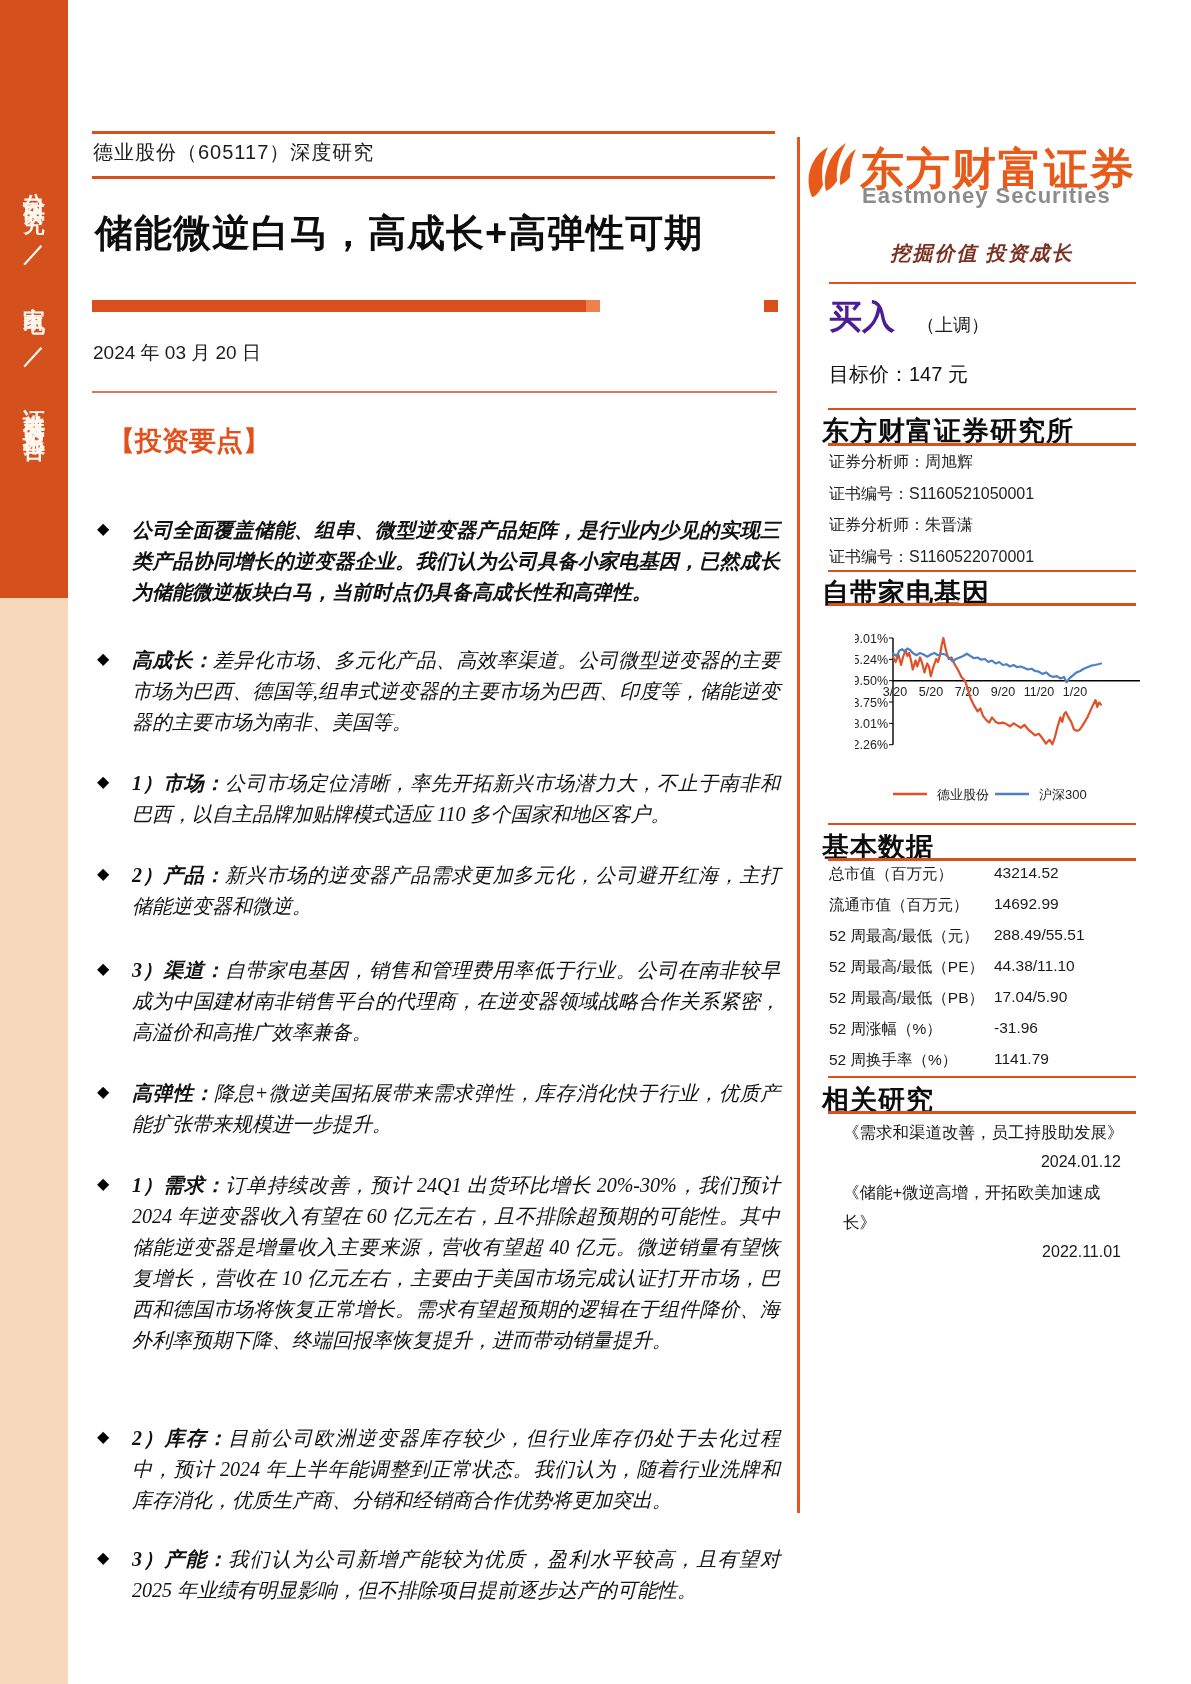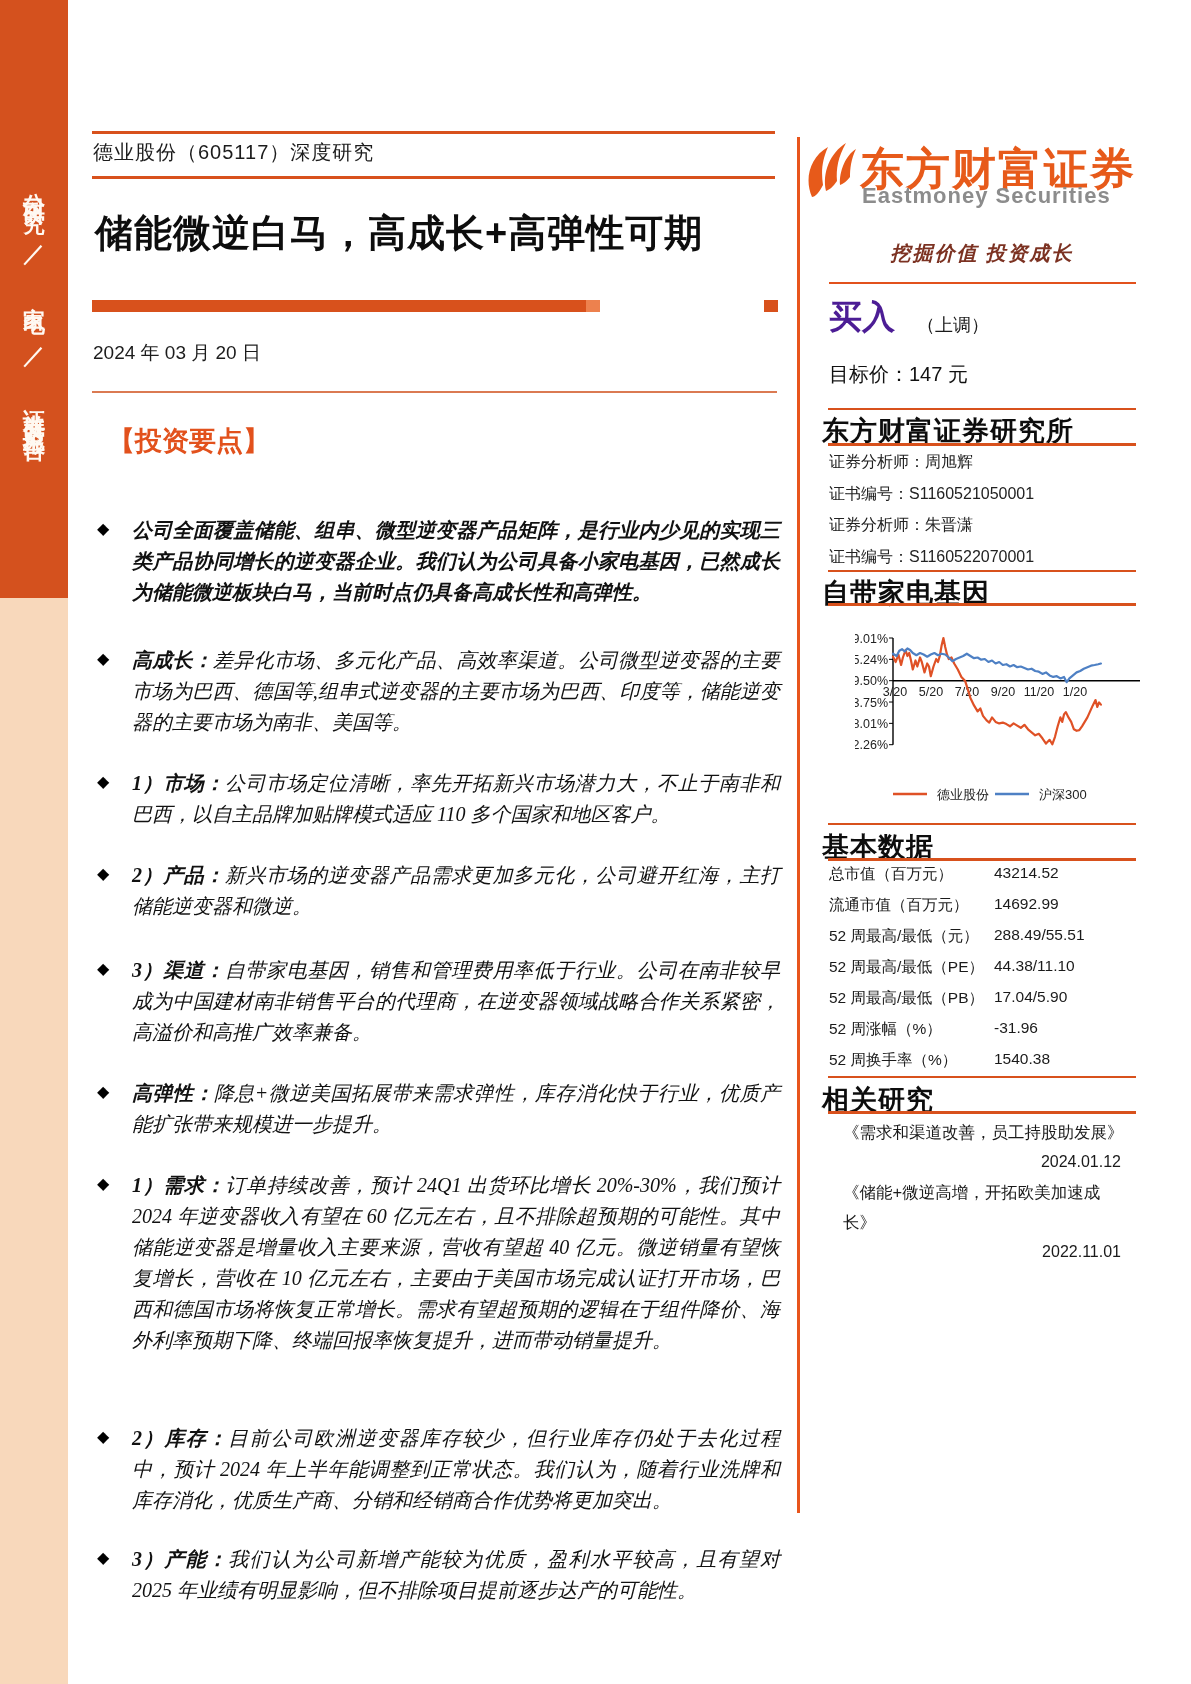--- a/index.html
+++ b/index.html
@@ -170,21 +170,21 @@
   <div class="rule" style="left:828px;top:823px;width:308px;height:2px;"></div>
   <div class="sec-title" style="top:829px;">基本数据</div>
   <div class="rule" style="left:828px;top:858px;width:308px;height:2.5px;"></div>
   <div class="abs" id="basic-rows">
       <div class="bd-row"><span>总市值（百万元）</span><span class="bd-val">43214.52</span></div>
       <div class="bd-row"><span>流通市值（百万元）</span><span class="bd-val">14692.99</span></div>
       <div class="bd-row"><span>52 周最高/最低（元）</span><span class="bd-val">288.49/55.51</span></div>
       <div class="bd-row"><span>52 周最高/最低（PE）</span><span class="bd-val">44.38/11.10</span></div>
       <div class="bd-row"><span>52 周最高/最低（PB）</span><span class="bd-val">17.04/5.90</span></div>
       <div class="bd-row"><span>52 周涨幅（%）</span><span class="bd-val">-31.96</span></div>
-      <div class="bd-row"><span>52 周换手率（%）</span><span class="bd-val">1540.38</span></div>
+      <div class="bd-row"><span>52 周换手率（%）</span><span class="bd-val">1141.79</span></div>
     </div>
 
   <div class="rule" style="left:828px;top:1076px;width:308px;height:2px;"></div>
   <div class="sec-title" style="top:1082px;">相关研究</div>
   <div class="rule" style="left:828px;top:1111px;width:308px;height:2.5px;"></div>
   <div class="abs" id="related-list">
       <div class="rel-title">《需求和渠道改善，员工持股助发展》</div>
       <div class="rel-date">2024.01.12</div>
       <div class="rel-title">《储能+微逆高增，开拓欧美加速成长》</div>
       <div class="rel-date">2022.11.01</div>

